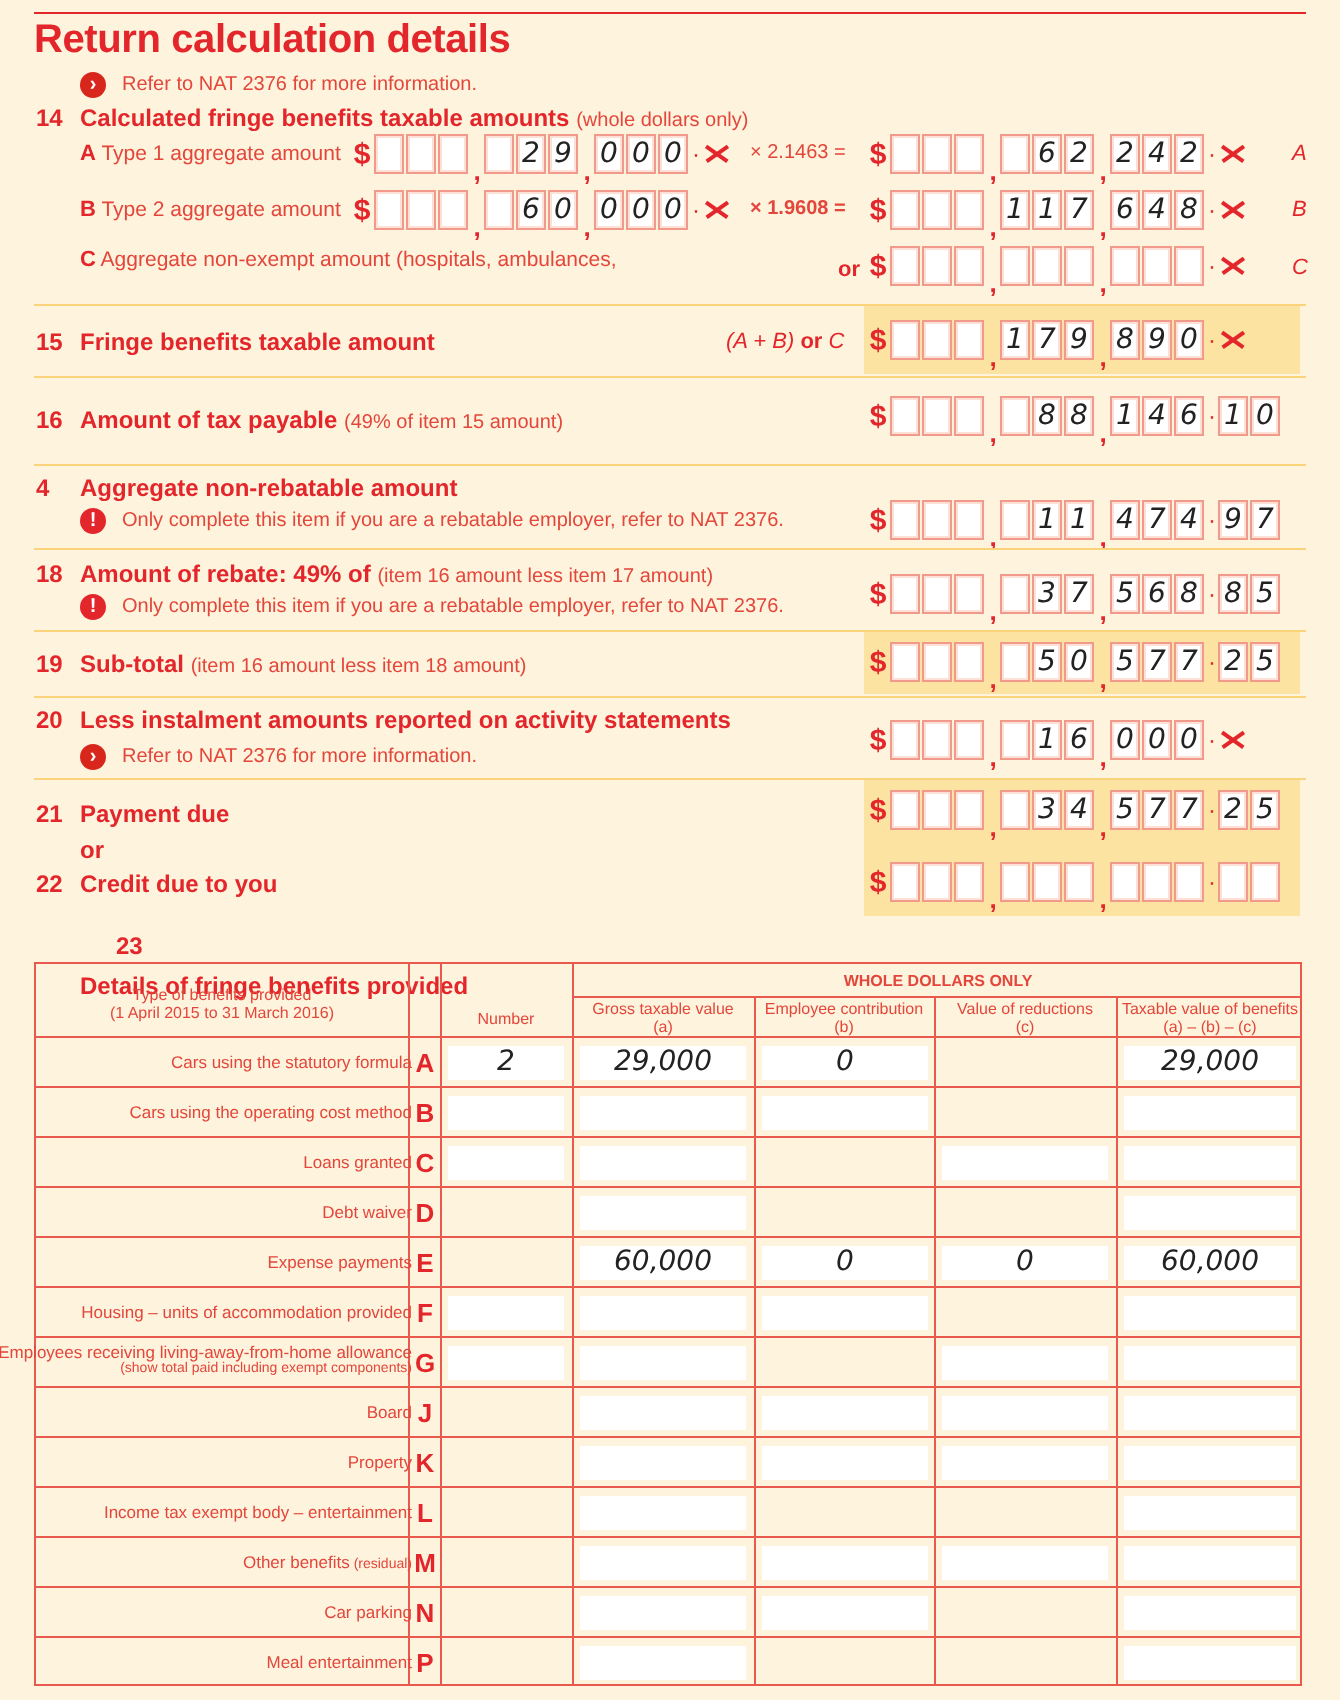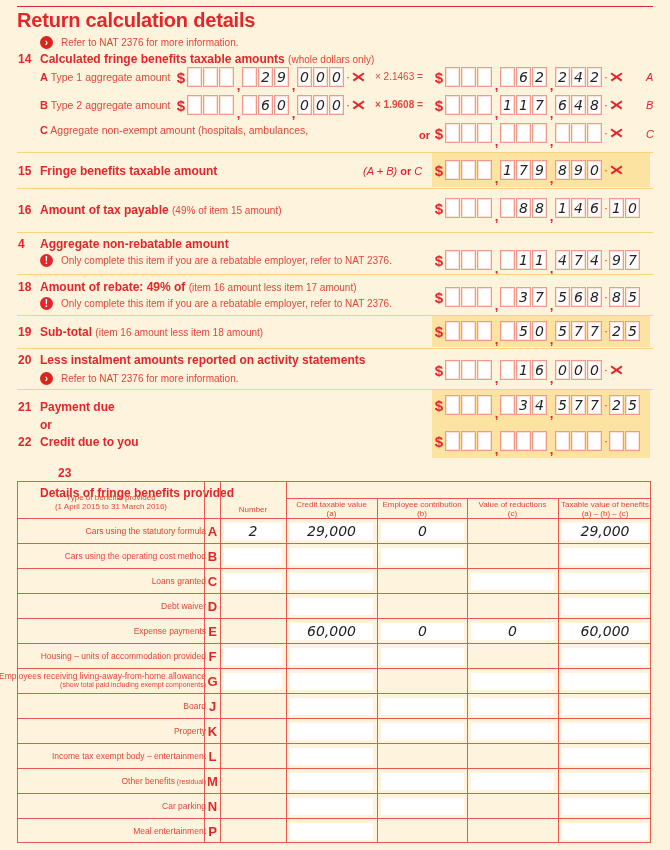--- a/index.html
+++ b/index.html
@@ -366,21 +366,22 @@
   <div class="vline" style="left:268px;"></div>
   <div class="vline" style="left:359px; top:17px;"></div>
   <div class="vline" style="left:449px; top:17px;"></div>
   <div class="vline" style="left:540px; top:17px;"></div>
 
   <div class="hline" style="left:268px; top:16px;"></div>
   <div class="hline" style="top:36px;"></div>
 
   <div class="th" style="left:0; width:186px; top:11px;"><span>Type of benefits provided</span><br><span>(1 April 2015 to 31 March 2016)</span></div>
   <div class="th" style="left:202px; width:66px; top:23px;">Number</div>
-  <div class="th" style="left:268px; width:91px; top:18px;"><span>Credit taxable value</span><br><span>(a)</span></div>
+  <div class="th" style="left:268px; width:366px; top:4px; font-weight:bold; font-size:8px;">WHOLE DOLLARS ONLY</div>
+  <div class="th" style="left:268px; width:91px; top:18px;"><span>Gross taxable value</span><br><span>(a)</span></div>
   <div class="th" style="left:359px; width:90px; top:18px;"><span>Employee contribution</span><br><span>(b)</span></div>
   <div class="th" style="left:449px; width:91px; top:18px;"><span>Value of reductions</span><br><span>(c)</span></div>
   <div class="th" style="left:540px; width:94px; top:18px;"><span>Taxable value of benefits</span><br><span>(a) – (b) – (c)</span></div>
   <div id="t23rows">
       <div class="tr-label" style="top: 45px;"><span>Cars using the statutory formula</span></div>
       <div class="tr-letter" style="top: 42px; left: 187px;">A</div>
       <div class="cell" style="left: 206px; width: 58px; top: 41px;">2</div>
       <div class="cell" style="left: 272px; width: 83px; top: 41px;">29,000</div>
       <div class="cell" style="left: 363px; width: 83px; top: 41px;">0</div>
       <div class="cell" style="left: 544px; width: 86px; top: 41px;">29,000</div>

